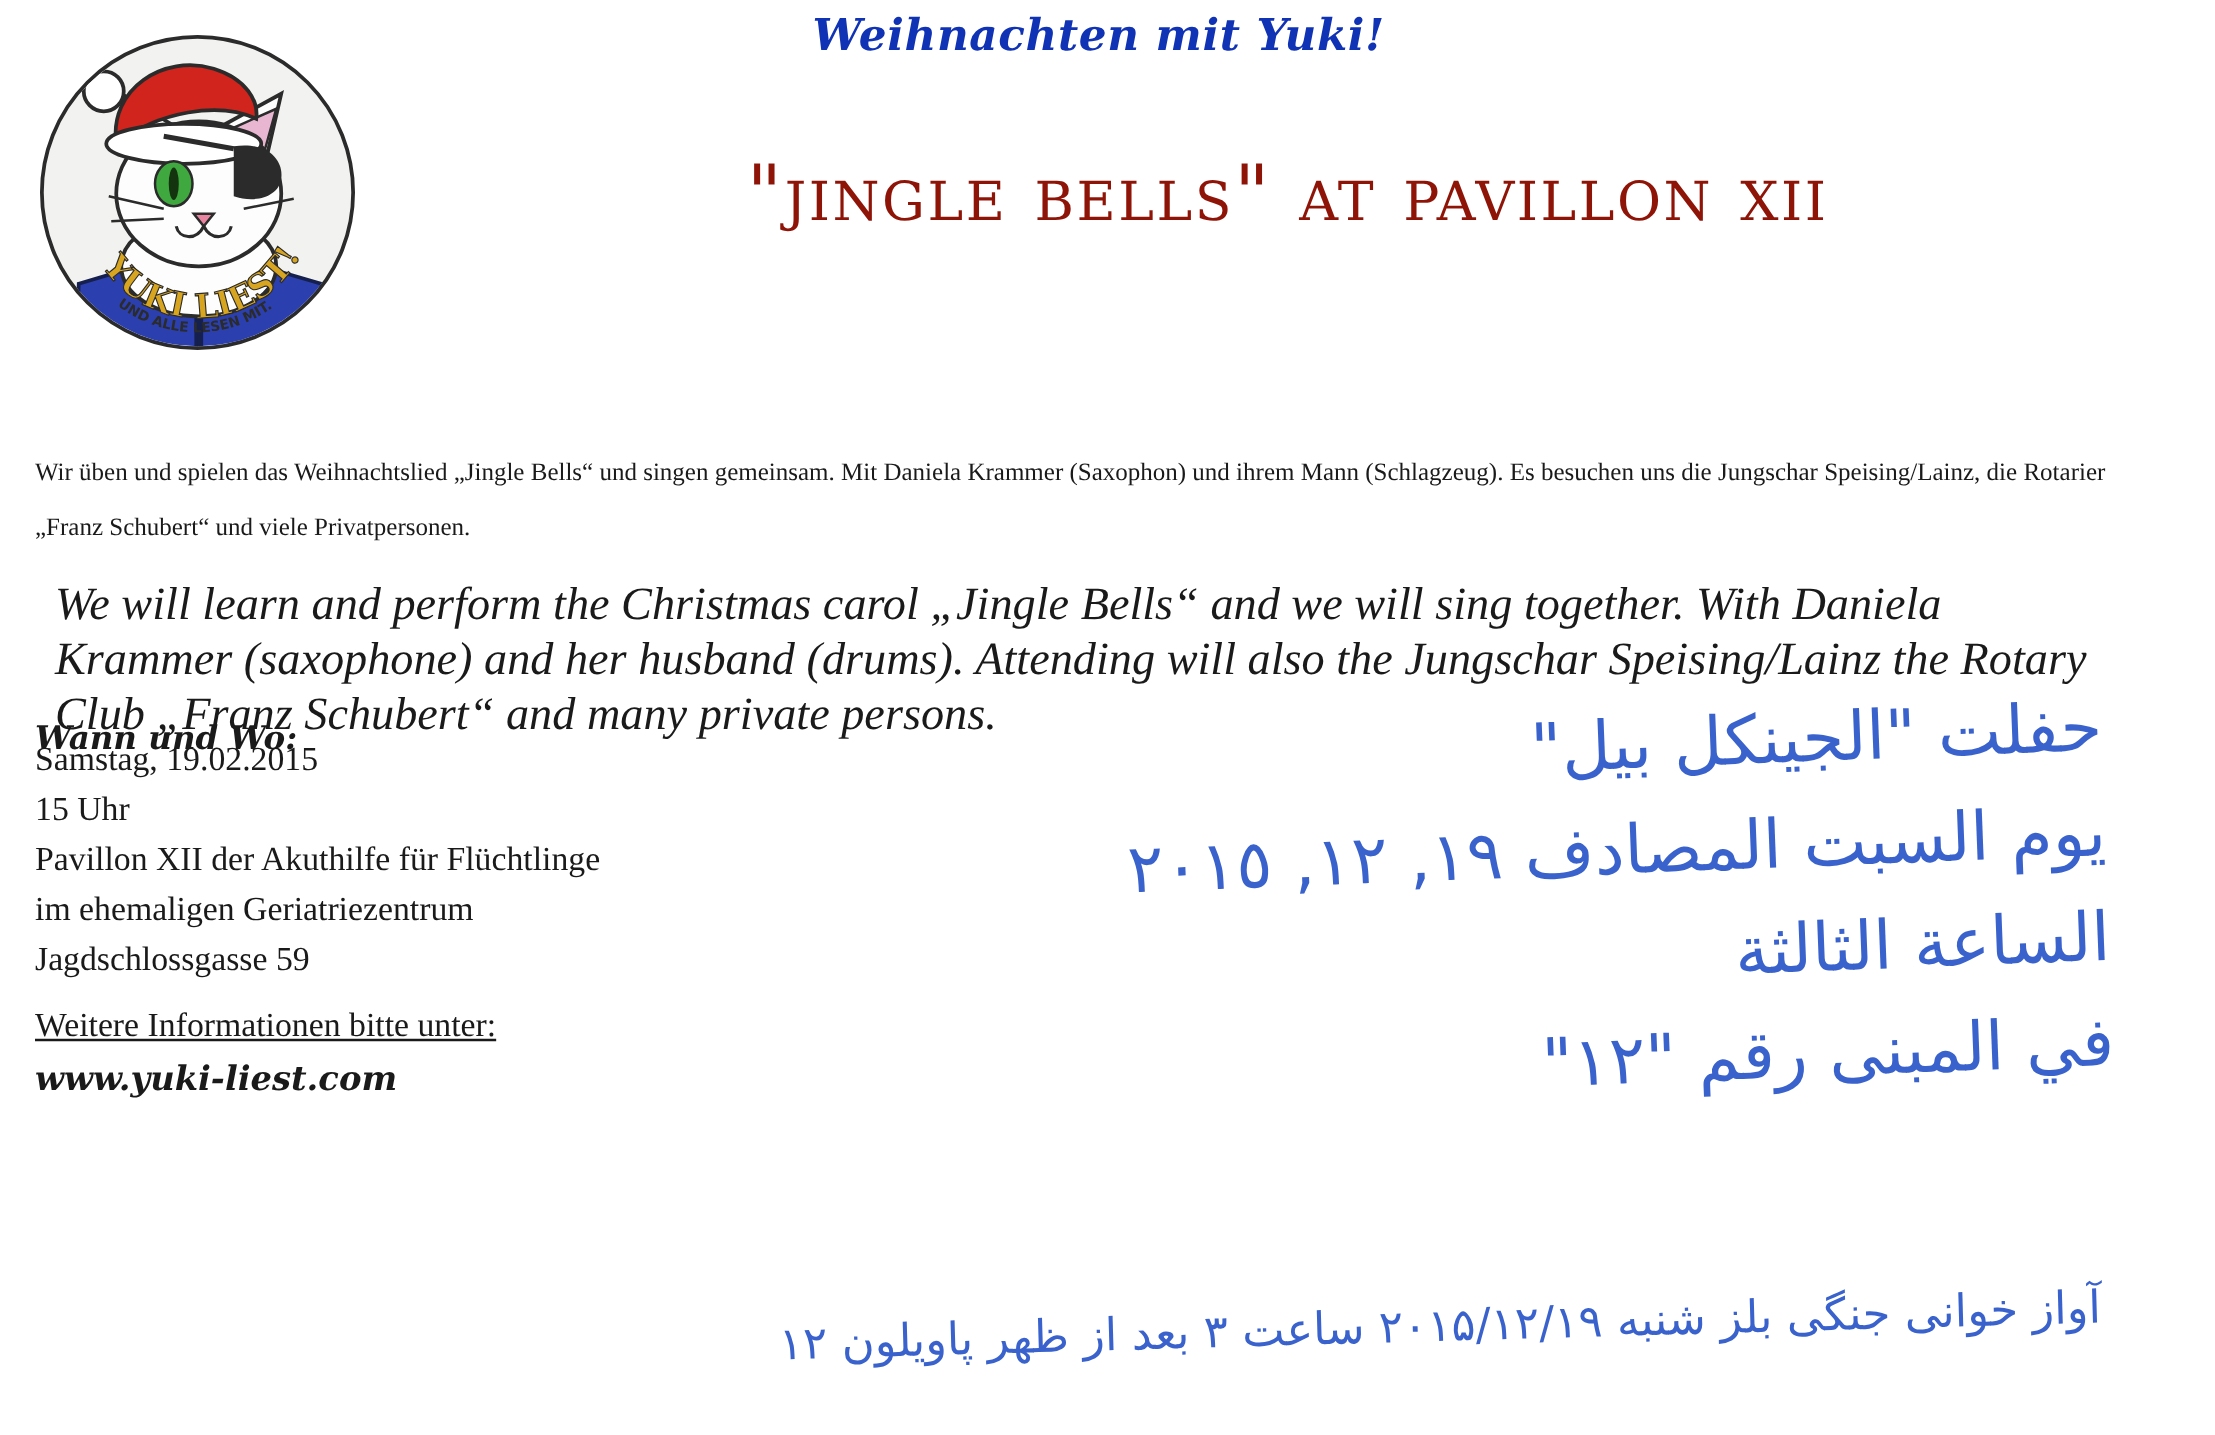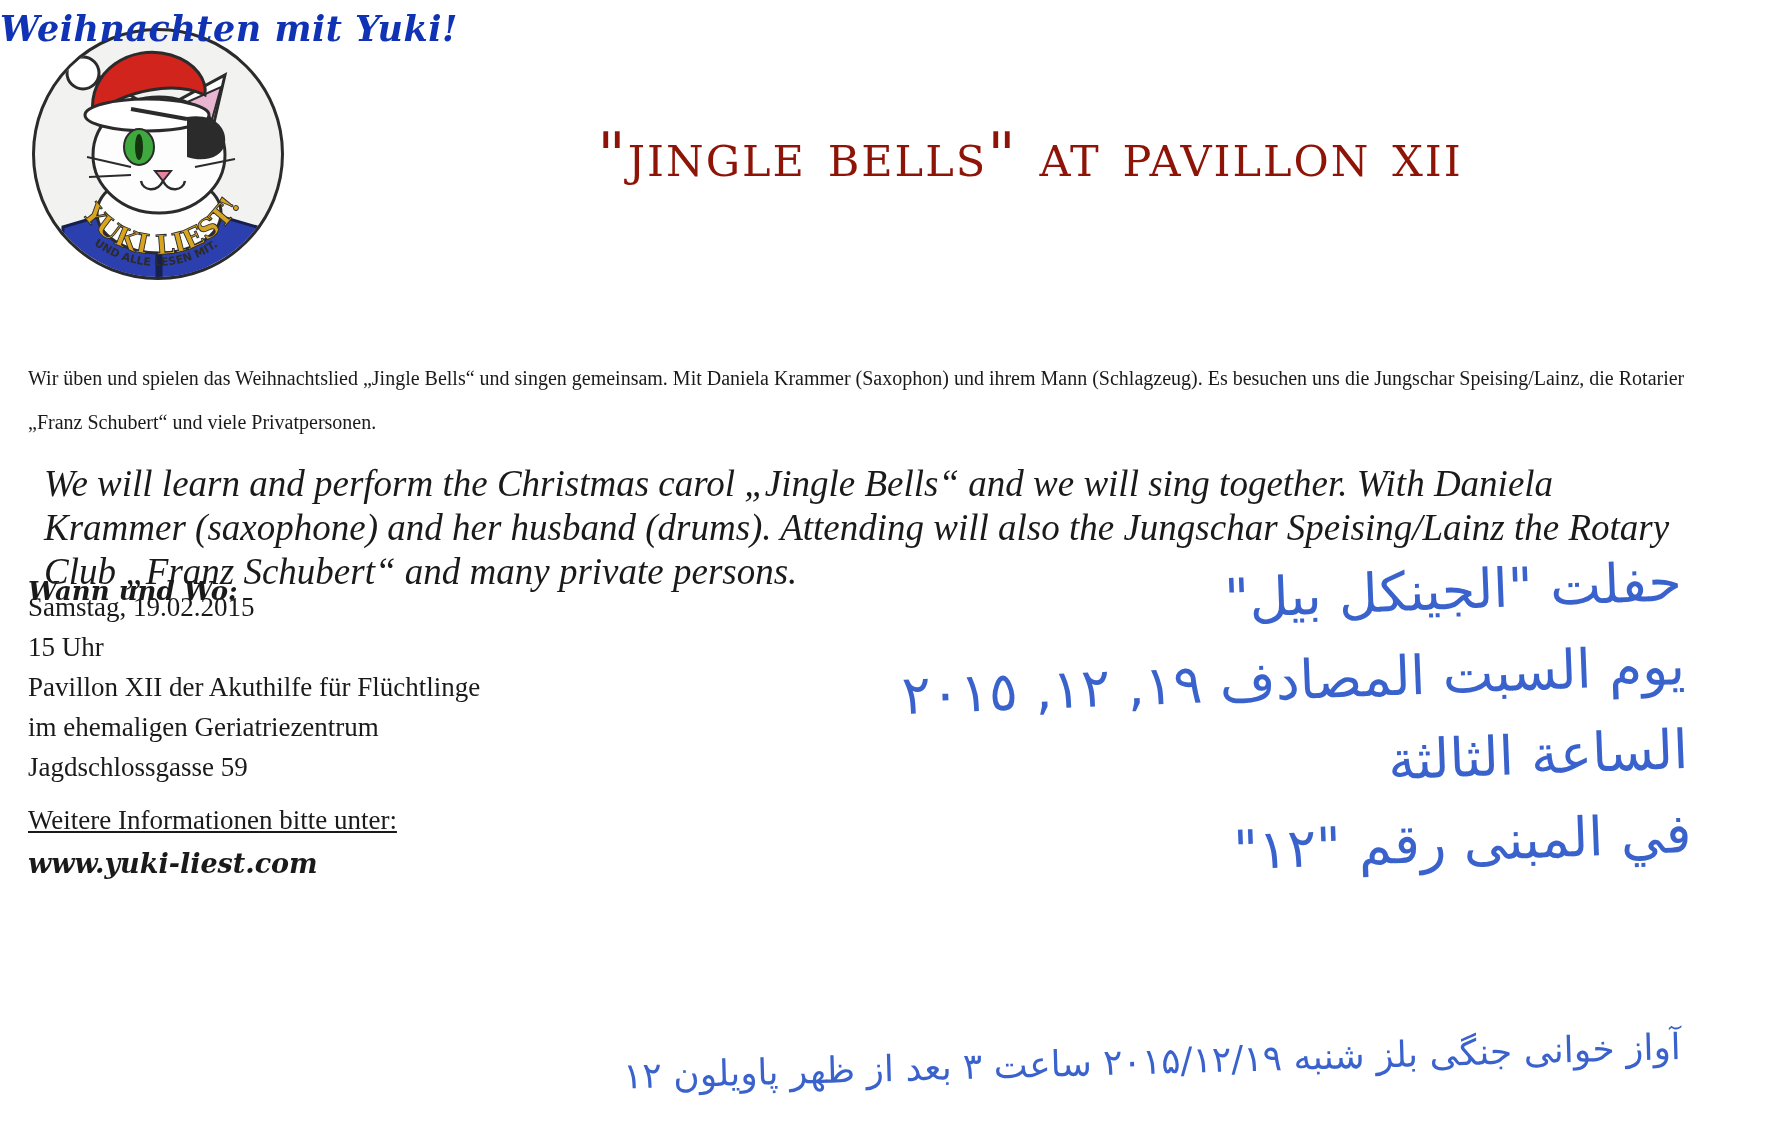--- a/index.html
+++ b/index.html
@@ -36,21 +36,21 @@
     overflow: hidden;
   }
   .logo svg { display: block; }
 
   
   .kicker {
     position: absolute;
     left: 0;
     top: 8px;
     width: 1758px;
-    text-align: left;
+    text-align: center;
     font-family: "DejaVu Serif", serif;
     font-style: italic;
     font-weight: bold;
     font-size: 35px;
     color: #1033b5;
     letter-spacing: 0.5px;
   }
   .title {
     position: absolute;
     left: 320px;

